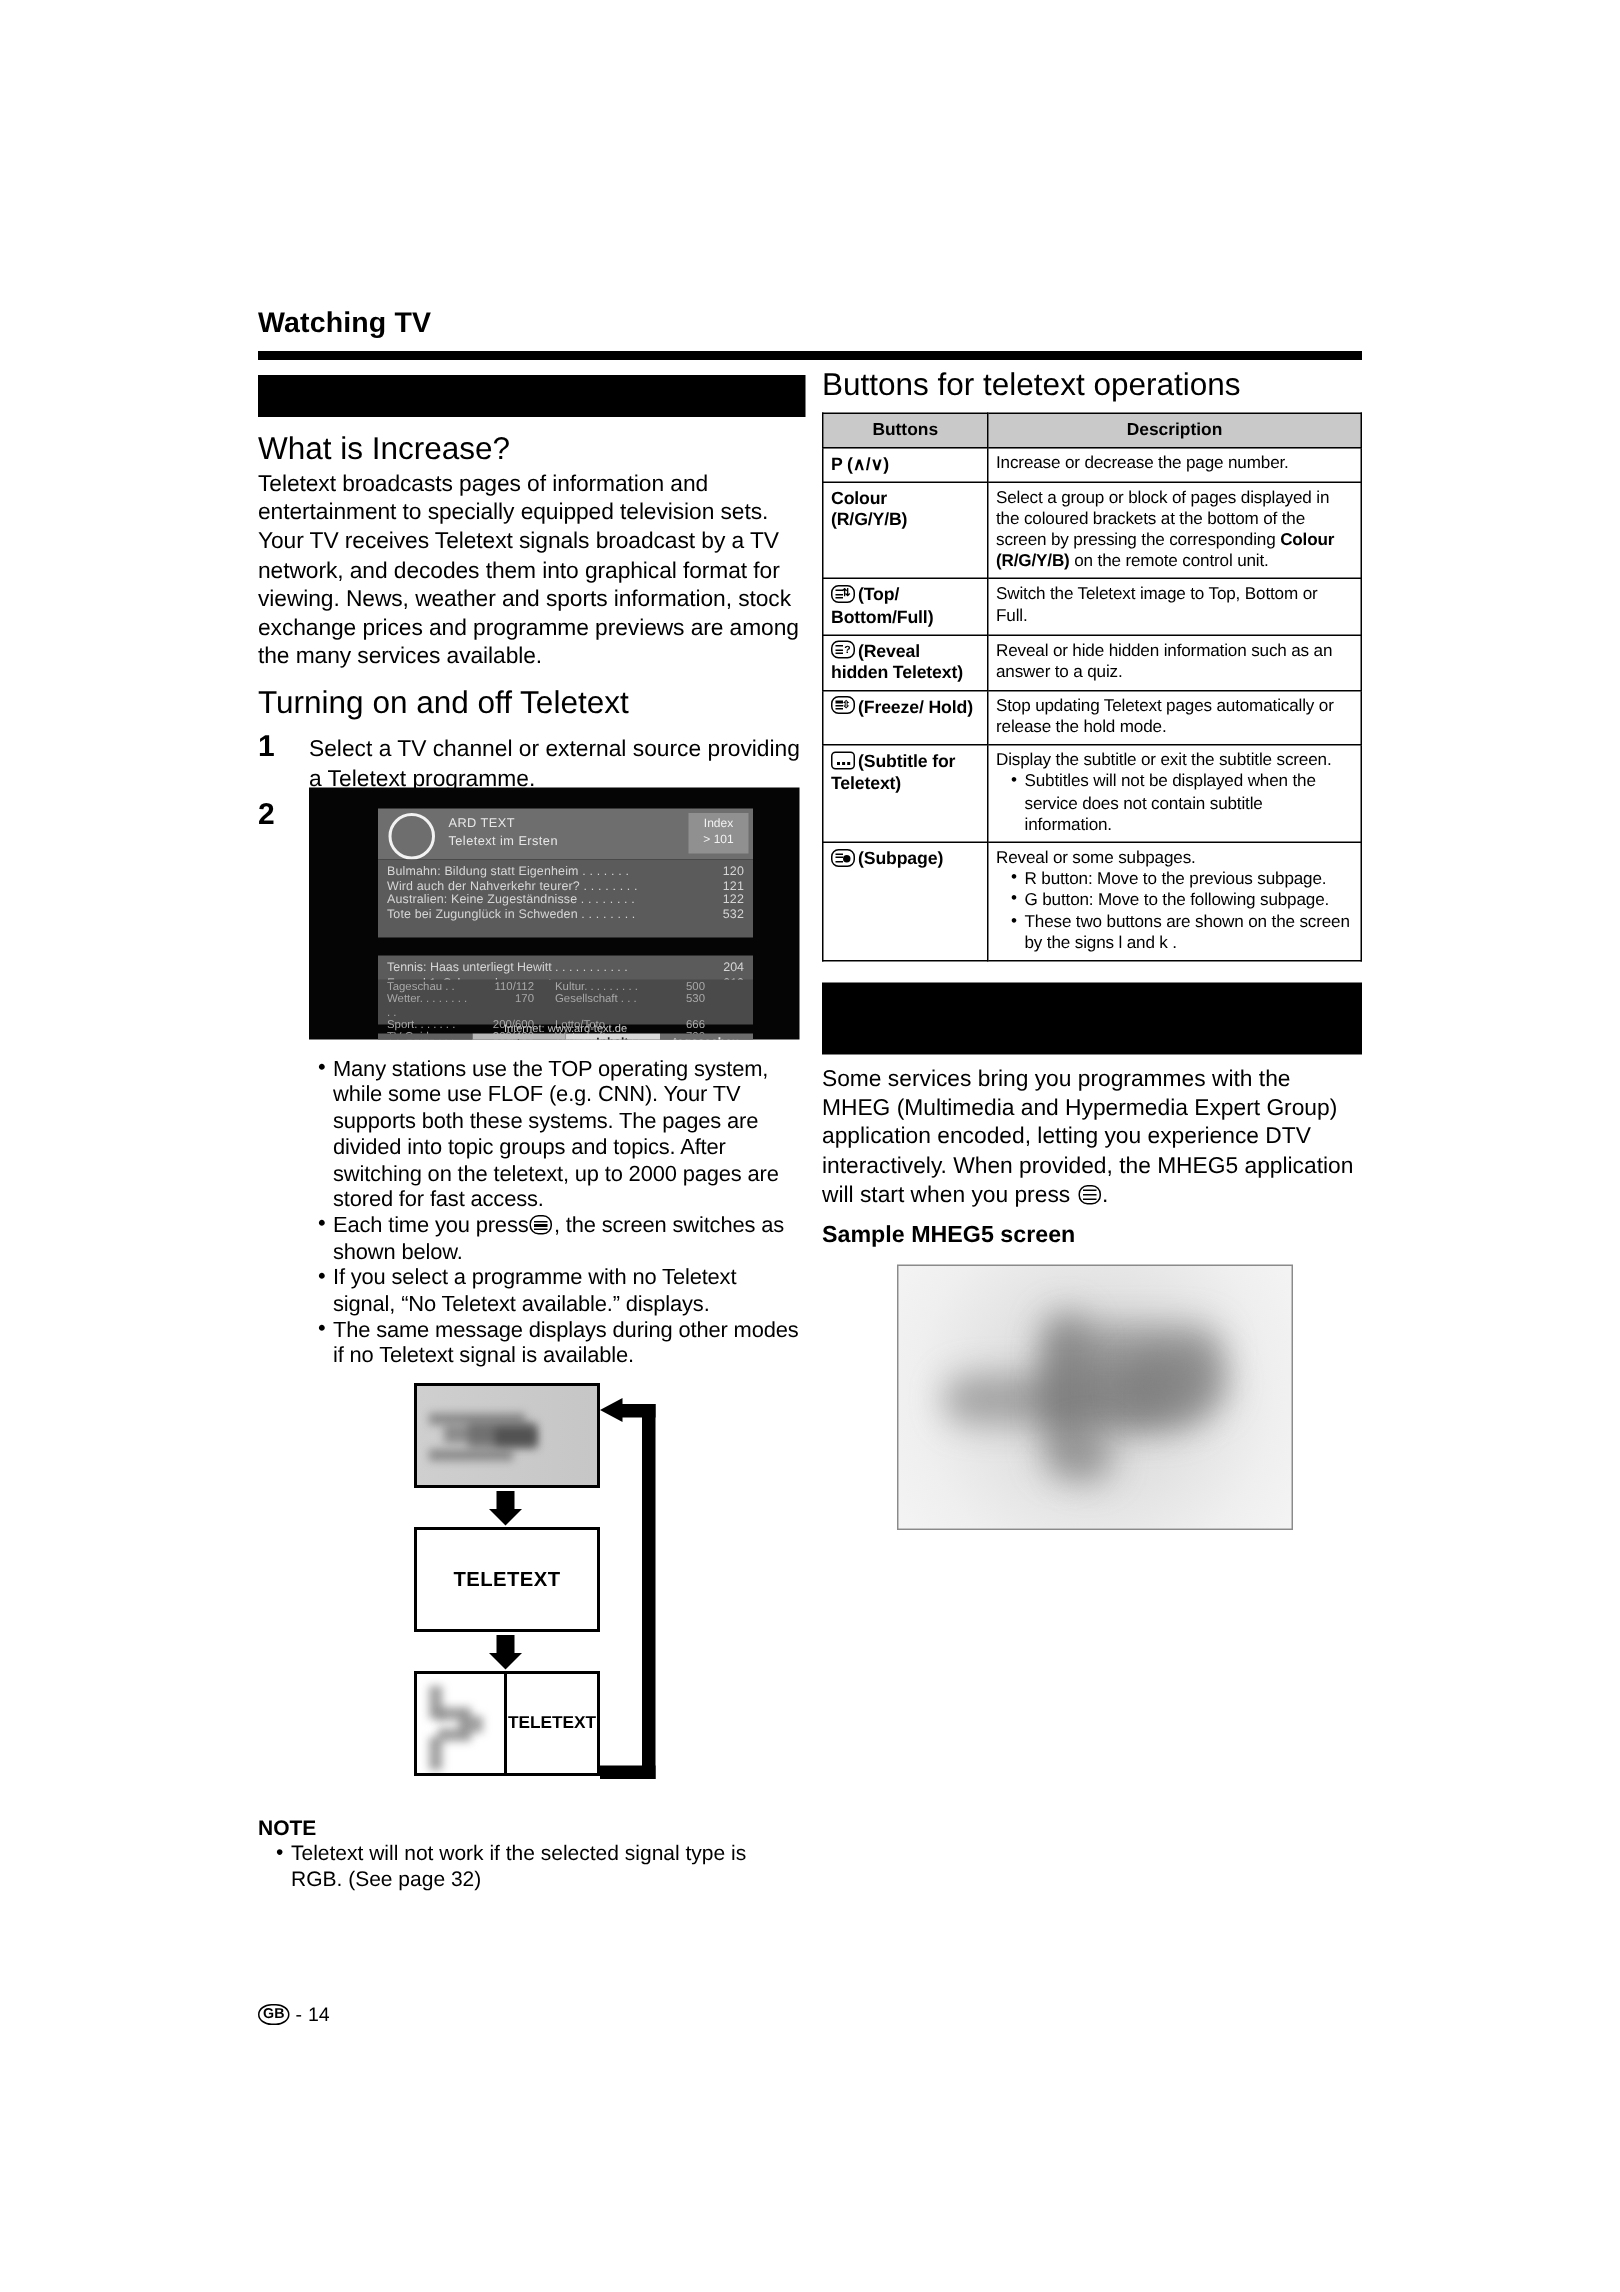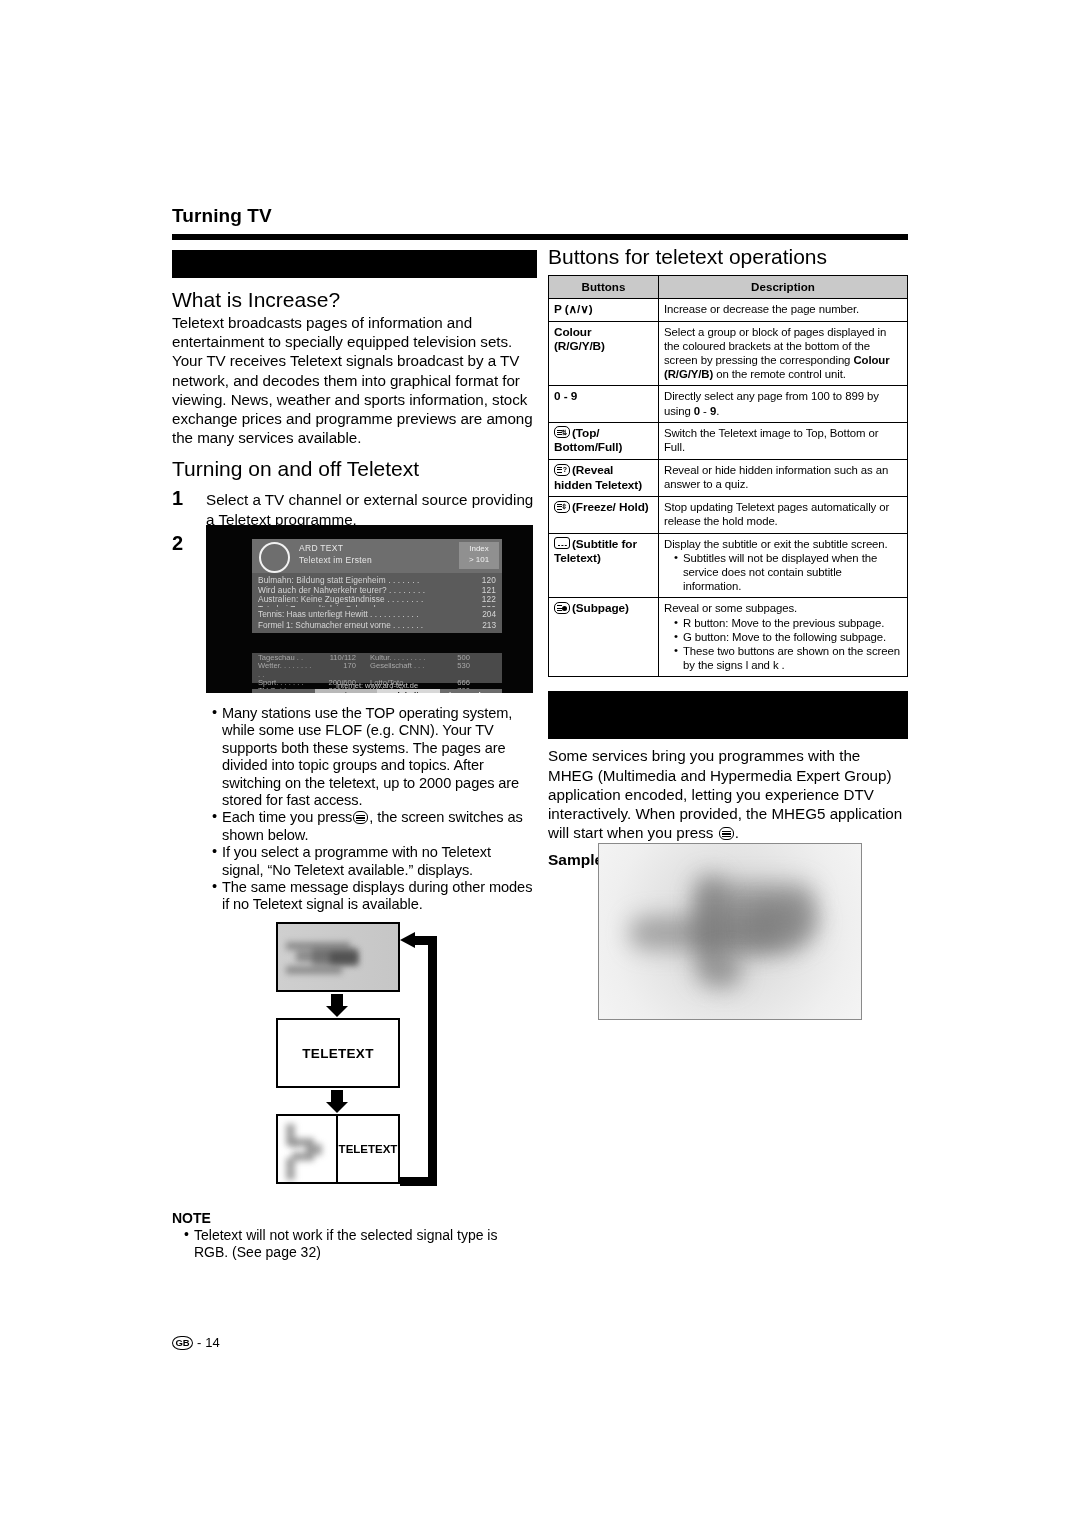--- a/index.html
+++ b/index.html
@@ -240,21 +240,21 @@
   .tt-list .row {
     color: #d6d6d6;
     font-size: 8.3px;
     line-height: 9.6px;
     display: flex;
     justify-content: space-between;
     letter-spacing: .1px;
   }
   .tt-list2 {
     position: absolute;
-    left: 46px; top: 82px;
+    left: 46px; top: 112px;
     width: 250px; height: 26px;
     background: #5b5b5b;
     padding: 2px 6px 0 6px;
     box-sizing: border-box;
   }
   .tt-list2 .row {
     color: #d6d6d6;
     font-size: 8.3px;
     line-height: 10.5px;
     display: flex;
@@ -554,21 +554,21 @@
     font-weight: bold;
     box-sizing: border-box;
     margin-right: 4px;
   }
 </style>
 </head>
 <body>
 
 <div class="page">
 
-  <div class="page-title">Turning TV</div>
+  <div class="page-title">Watching TV</div>
   <div class="title-rule"></div>
 
   <div class="col-left">
     <div class="black-banner"></div>
 
     <h3 class="sub">What is Increase?</h3>
     <p class="body">Teletext broadcasts pages of information and entertainment to specially equipped television sets. Your TV receives Teletext signals broadcast by a TV network, and decodes them into graphical format for viewing. News, weather and sports information, stock exchange prices and programme previews are among the many services available.</p>
 
     <h3 class="sub">Turning on and off Teletext</h3>
 
@@ -744,24 +744,20 @@
         <tr>
           <td class="btn">P (∧/∨)</td>
           <td class="desc">Increase or decrease the page number.</td>
         </tr>
         <tr>
           <td class="btn">
             <span style="white-space:pre-line">Colour
 (R/G/Y/B)</span>
           </td>
           <td class="desc"><span>Select a group or block of pages displayed in the coloured brackets at the bottom of the screen by pressing the corresponding </span><b>Colour (R/G/Y/B)</b><span> on the remote control unit.</span></td>
-        </tr>
-        <tr>
-          <td class="btn">0 - 9</td>
-          <td class="desc"><span>Directly select any page from 100 to 899 by using </span><b>0</b><span> - </span><b>9</b><span>.</span></td>
         </tr>
         <tr>
           <td class="btn">
             <span class="ticon"><span class="ln a"></span><span class="ln b"></span><span class="ln c"></span><span class="mark">⇅</span></span><span>(Top/ Bottom/Full)</span>
           </td>
           <td class="desc">Switch the Teletext image to Top, Bottom or Full.</td>
         </tr>
         <tr>
           <td class="btn">
             <span class="ticon"><span class="ln a"></span><span class="ln b"></span><span class="ln c"></span><span class="mark">?</span></span><span>(Reveal hidden Teletext)</span>

